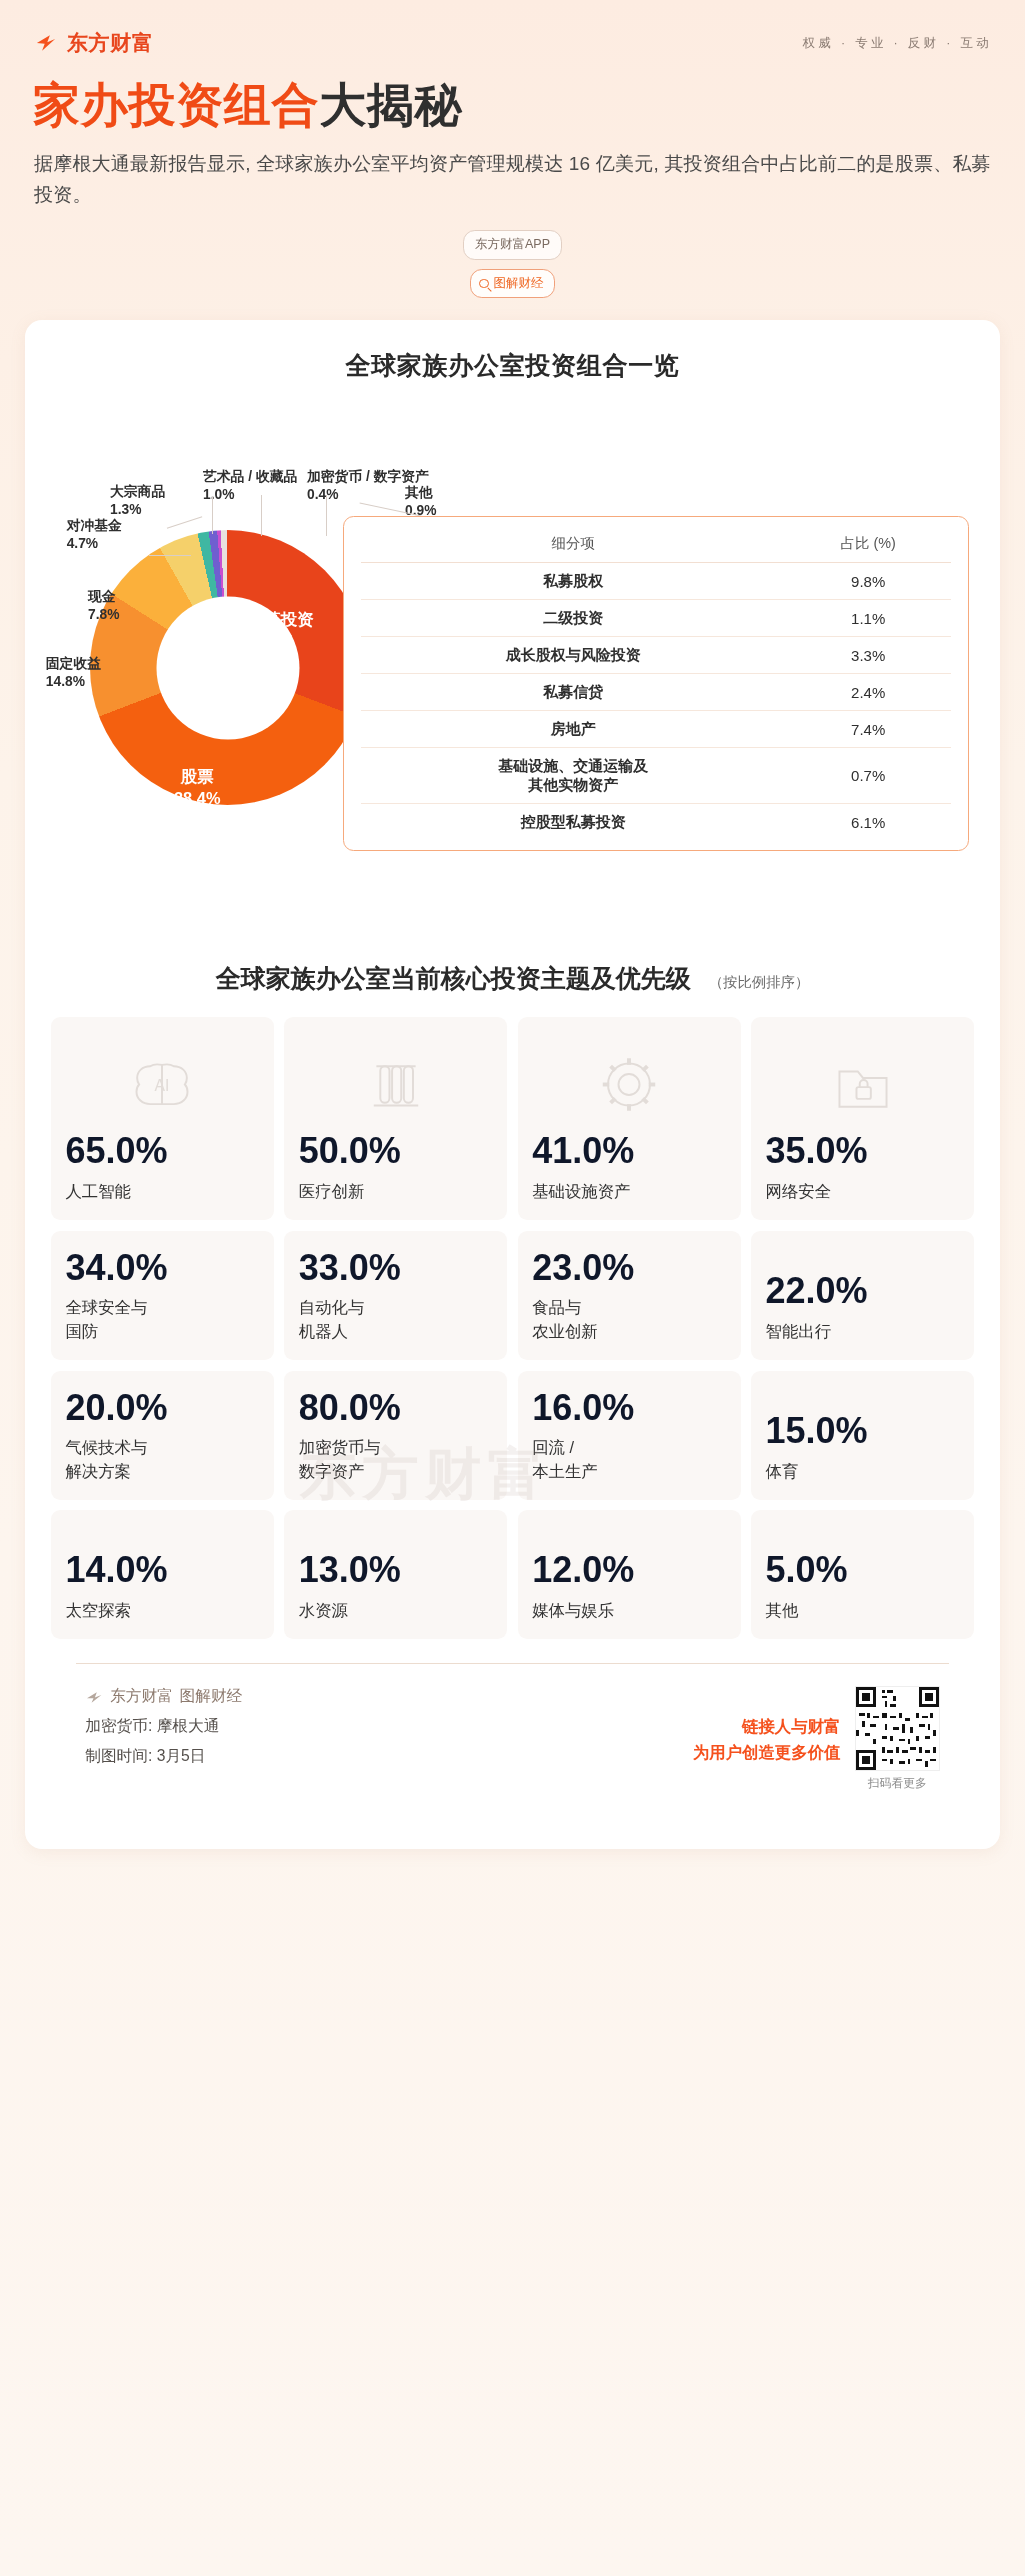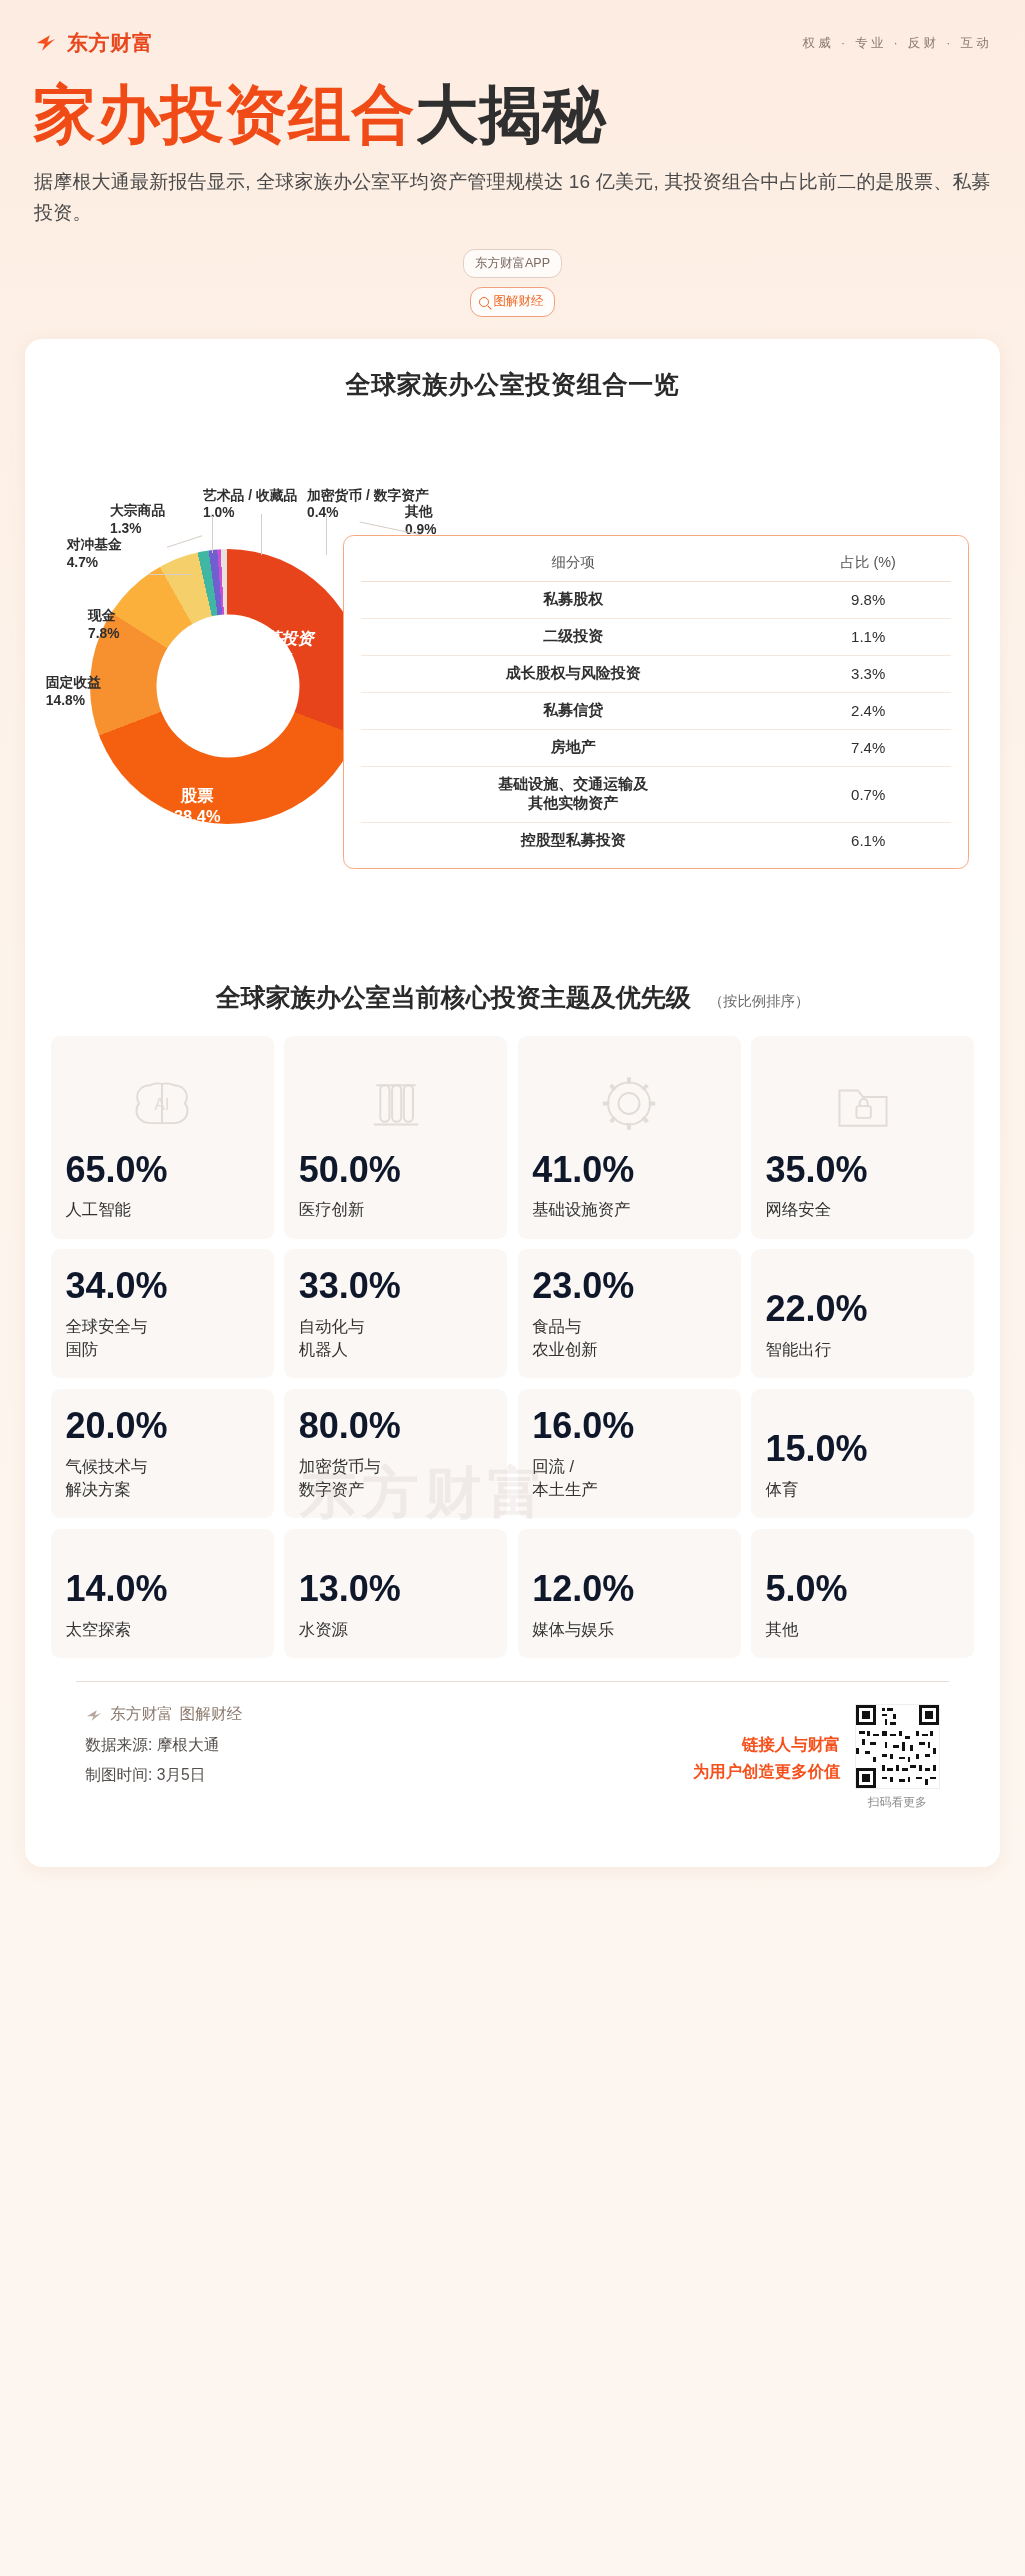--- a/index.html
+++ b/index.html
@@ -32,21 +32,21 @@
   .brand-text {
     font-size: 21px; font-weight: bold; color: #e8461d;
     letter-spacing: 0.7px;
   }
   .slogan {
     font-size: 12.5px; color: #8a7b72; letter-spacing: 3.3px;
   }
 
   .headline {
     padding: 14.4px 33px 0 33px;
-    font-size: 63px;
+    font-size: 47px;
     font-weight: bold;
     line-height: 1.15;
     letter-spacing: 0.7px;
   }
   .headline .hl-a { color: #f04b16; }
   .headline .hl-b { color: #2f2f2f; }
 
   .subhead {
     padding: 17px 34px 0 34px;
     font-size: 19px;
@@ -265,21 +265,21 @@
           #f4600f 110.88deg 249.12deg,
           #f7902f 249.12deg 302.4deg,
           #fbb03b 302.4deg 330.48deg,
           #f5d06a 330.48deg 347.4deg,
           #3fb7a2 347.4deg 352.08deg,
           #6f5fd0 352.08deg 355.68deg,
           #c94fd0 355.68deg 357.12deg,
           #e8e2de 357.12deg 360deg);">
       </div>
 
-      <div class="lbl white" style="left:197px; top:210px; text-align:left;font-style:italic;">
+      <div class="lbl white" style="left:197px; top:210px; text-align:left;">
         <span>私募投资</span>
         <span class="pct">30.8%</span>
       </div>
       <div class="lbl white" style="left:123px; top:367px; text-align:center;">
         <span>股票</span>
         <span class="pct">38.4%</span>
       </div>
 
       <div class="lbl dark" style="left:-5.2px; top:256px; text-align:left;">
         <span>固定收益</span>
@@ -487,21 +487,21 @@
 
     <div class="footer">
       <div class="f-left">
         <div class="f-brand">
           <svg width="18.4" height="15.7" viewBox="0 0 28 24">
             <path d="M3 14 L18 5 L15 13 L25 9 L10 21 L13 14 Z" fill="#b5a79d"></path>
           </svg>
           <span>东方财富</span>
           <span>图解财经</span>
         </div>
-        <div class="f-line">数据来源: 摩根大通</div>
+        <div class="f-line">加密货币: 摩根大通</div>
         <div class="f-line">制图时间: 3月5日</div>
       </div>
       <div class="f-right">
         <div class="f-slog">
           <div>链接人与财富</div>
           <div>为用户创造更多价值</div>
         </div>
         <div class="qr-wrap">
           <svg class="qr" viewBox="0 0 29 29" shape-rendering="crispEdges">
             <rect width="29" height="29" fill="#fff"></rect>

